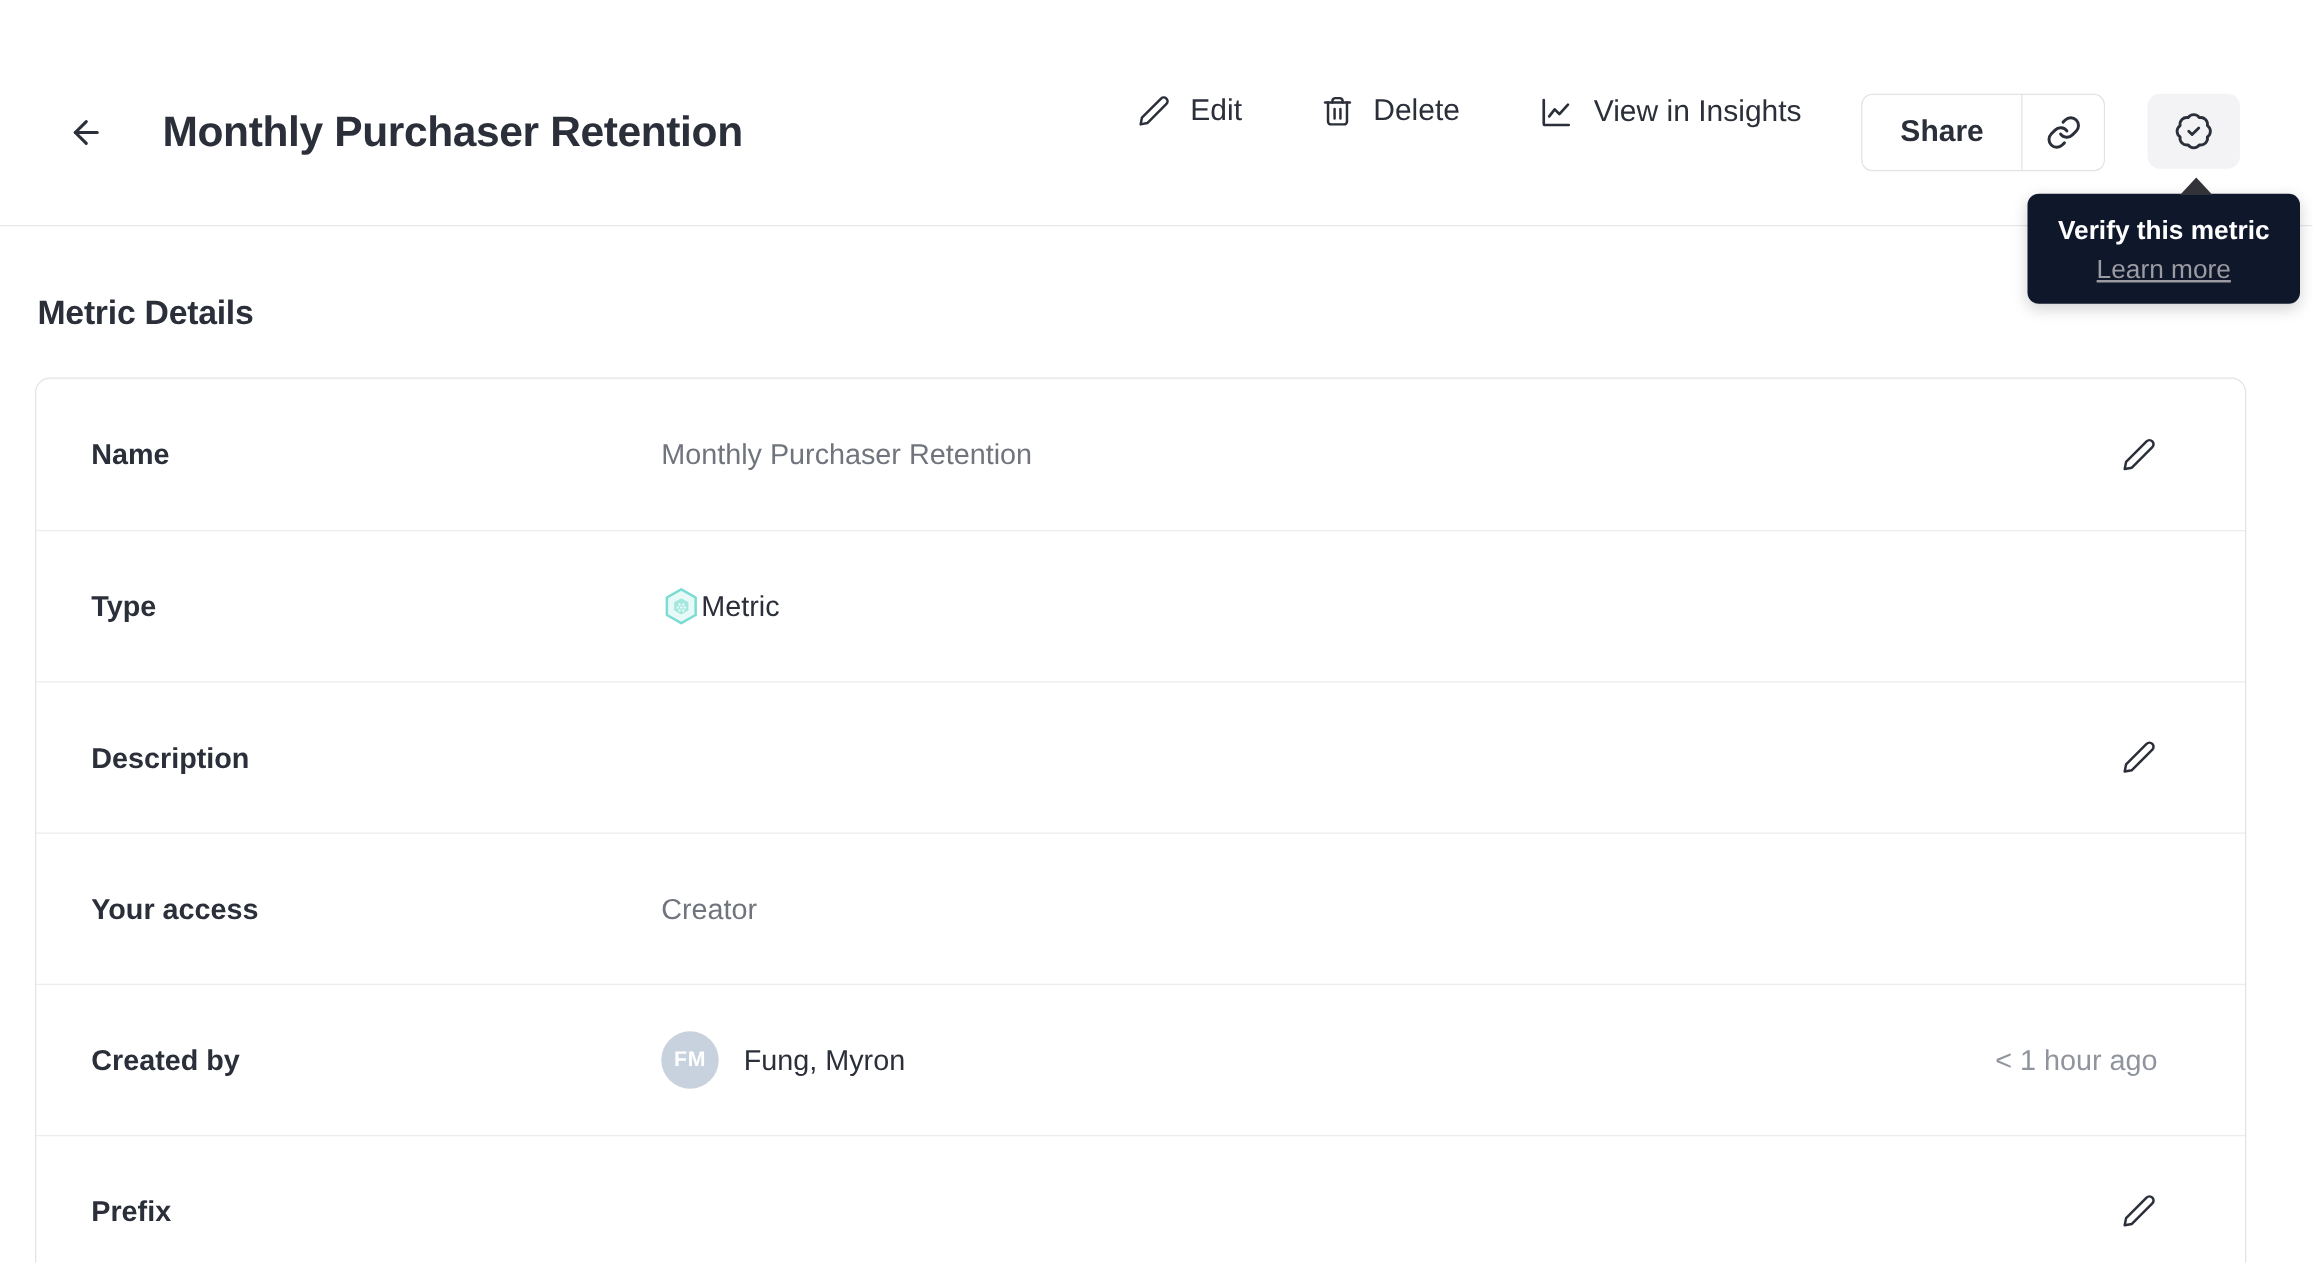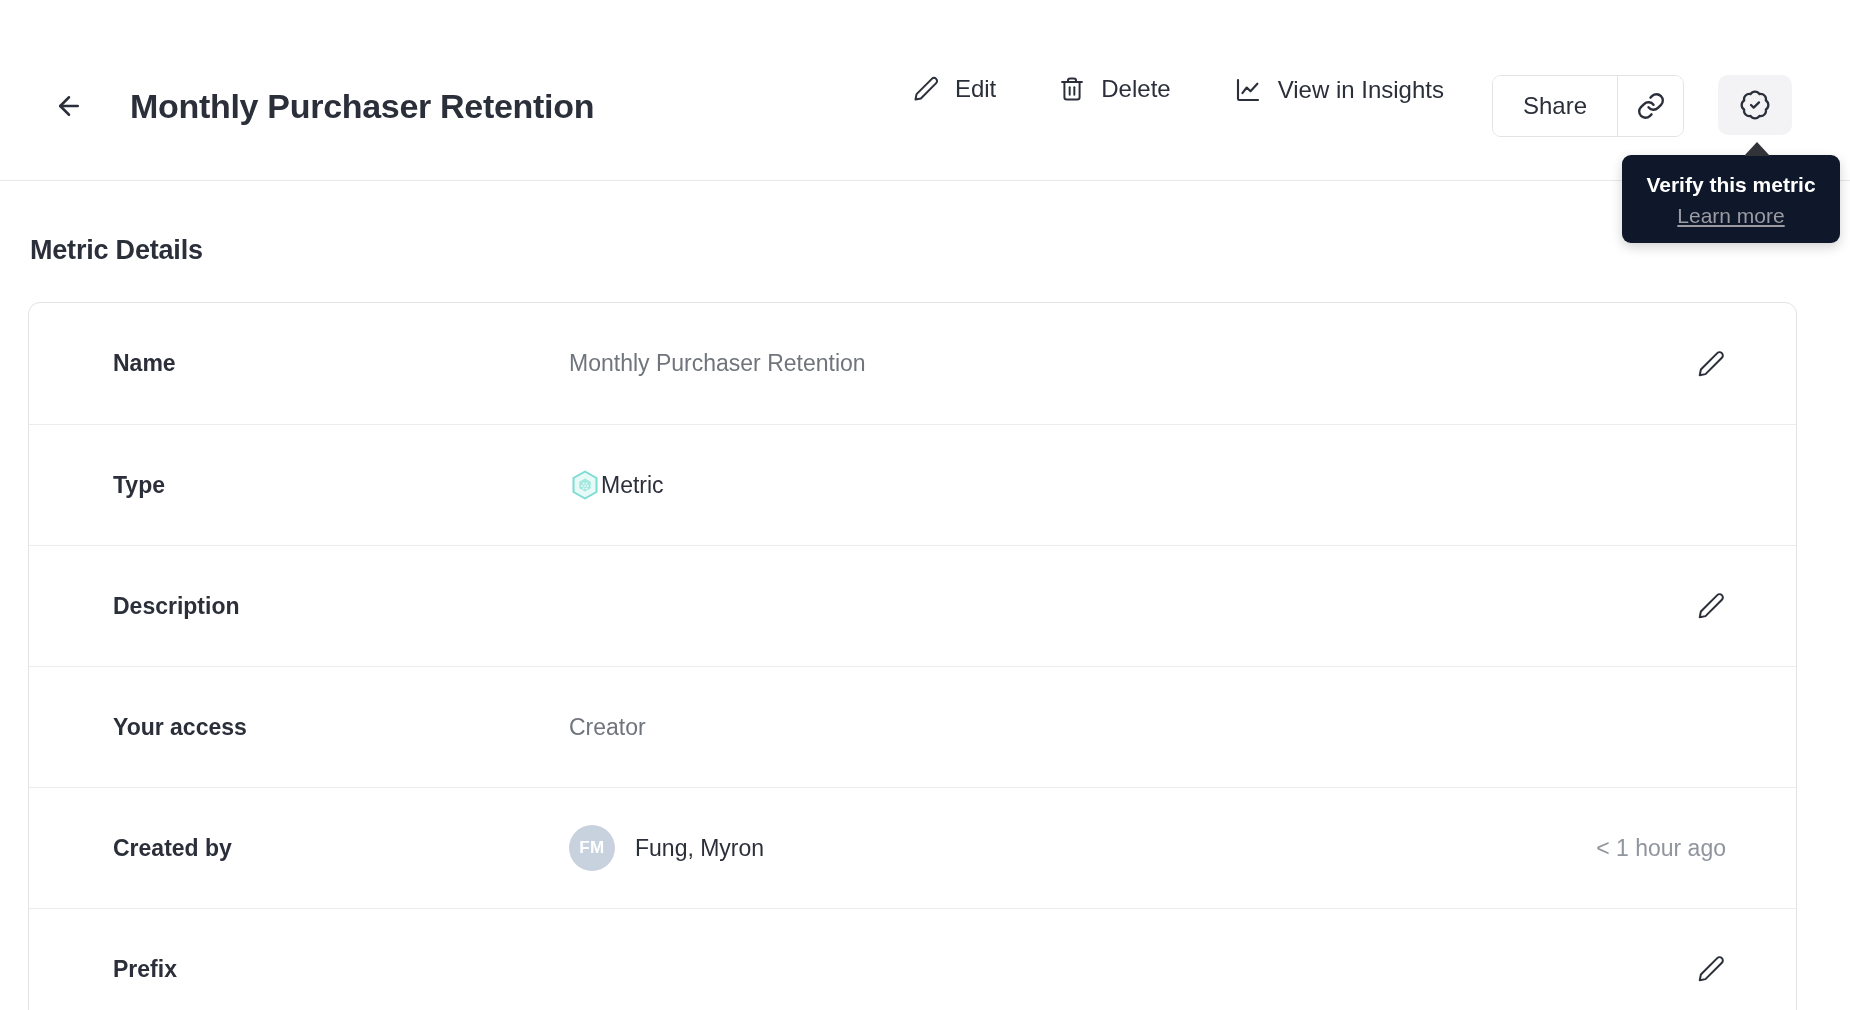--- a/index.html
+++ b/index.html
@@ -33,21 +33,21 @@
     font-family:inherit;font-size:24px;font-weight:500;color:#2b2f3a;white-space:nowrap;
   }
   .action-btn svg{flex:0 0 auto;}
   .share-group{
     display:flex;align-items:stretch;height:60px;
     border:1px solid #e2e2e7;border-radius:9px;overflow:hidden;background:#fff;
     margin-left:-14px;
   }
   .share-btn{
     border:none;background:#fff;cursor:pointer;padding:0 30px;
-    font-family:inherit;font-size:24px;font-weight:400;color:#2b2f3a;
+    font-family:inherit;font-size:24px;font-weight:700;color:#2b2f3a;
   }
   .link-btn{
     border:none;border-left:1px solid #e2e2e7;background:#fff;cursor:pointer;
     width:66px;display:flex;align-items:center;justify-content:center;color:#2b2f3a;
   }
   .verify-btn{
     margin-left:-28px;
     width:74px;height:60px;border:none;border-radius:10px;cursor:pointer;
     background:#f3f3f6;display:flex;align-items:center;justify-content:center;color:#2b2f3a;
   }
@@ -77,21 +77,21 @@
     margin-left:28px;width:1769px;box-sizing:border-box;
     border:1px solid #e3e3e7;border-radius:12px;background:#fff;
   }
   .detail-row{
     display:flex;align-items:center;height:121px;box-sizing:border-box;
     padding:0 44px;
   }
   .detail-row + .detail-row{border-top:1px solid #ececf0;}
   .row-label{
     width:456px;flex:0 0 auto;
-    font-size:23px;font-weight:700;color:#2b2f3a;margin-left:40px;
+    font-size:23px;font-weight:700;color:#2b2f3a;
   }
   .row-value{font-size:23px;color:#70747c;}
   .row-value.dark{color:#2b2f3a;}
   .value-with-icon{display:flex;align-items:center;font-size:23px;color:#2b2f3a;}
   .row-edit{
     margin-left:auto;margin-right:22px;
     background:transparent;border:none;cursor:pointer;padding:4px;color:#2b2f3a;
     display:flex;align-items:center;justify-content:center;
   }
   .avatar{

